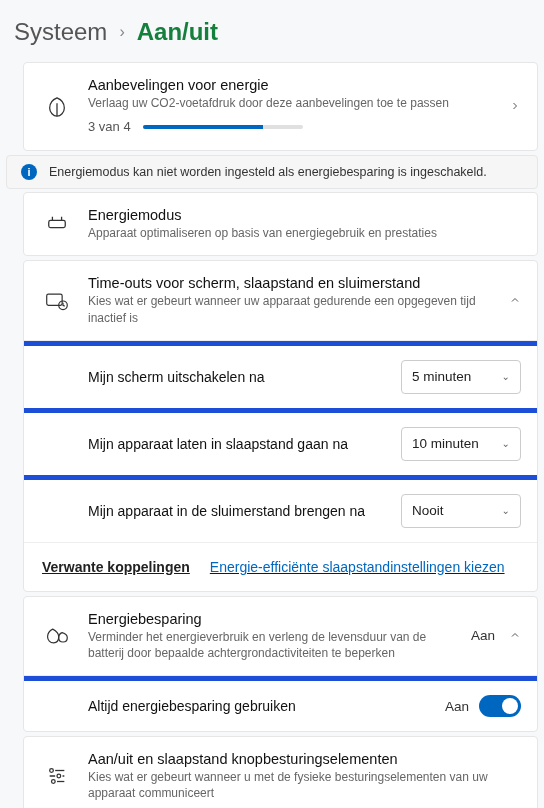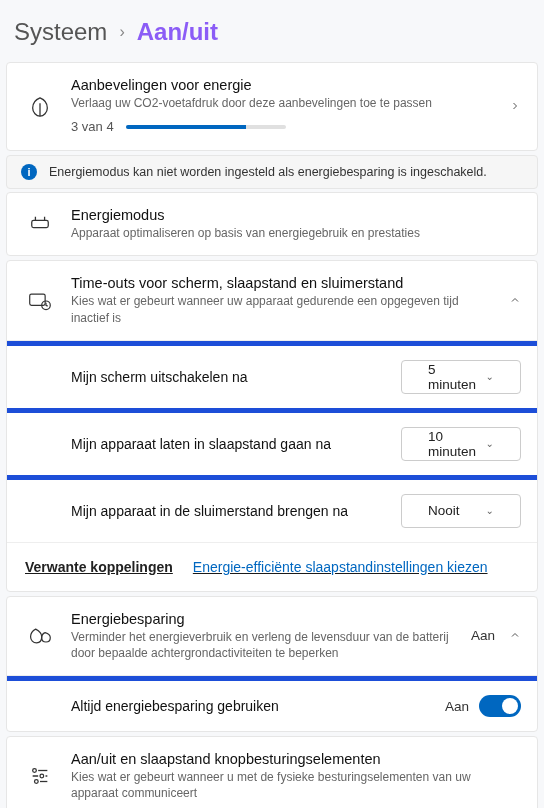--- a/index.html
+++ b/index.html
@@ -15,27 +15,27 @@
   .breadcrumb {
     display: flex;
     align-items: center;
     gap: 10px;
     padding: 18px 30px 10px 14px;
     font-size: 24px;
     color: #444;
   }
   .breadcrumb .bc-parent { font-weight: 500; color: #555; }
   .breadcrumb .bc-sep { color: #888; font-size: 16px; padding: 0 2px; }
-  .breadcrumb .bc-current { font-weight: 600; color: #8b5cf6; }
+  .breadcrumb .bc-current { font-weight: 600; color: #15803d; }
 
   .card {
     background: #fff;
     border: 1px solid #e6e6e6;
     border-radius: 4px;
-    margin: 6px 6px 4px 6px;
+    margin: 6px 6px 4px 23px;
   }
   .card.no-margin-top { margin-top: 3px; }
 
   .row {
     display: flex;
     align-items: center;
     padding: 14px 16px;
     gap: 14px;
     border-bottom: 1px solid #eee;
   }
@@ -113,21 +113,21 @@
 
   .select {
     width: 120px;
     height: 34px;
     border: 1px solid #ccc;
     border-radius: 4px;
     background: #fff;
     display: flex;
     align-items: center;
     justify-content: space-between;
-    padding: 0 26px;
+    padding: 0 10px;
     font-size: 13.5px;
     color: #222;
   }
   .select .caret { font-size: 10px; color: #666; }
 
   .related-row {
     display: flex;
     align-items: center;
     gap: 20px;
     padding: 16px 18px;

